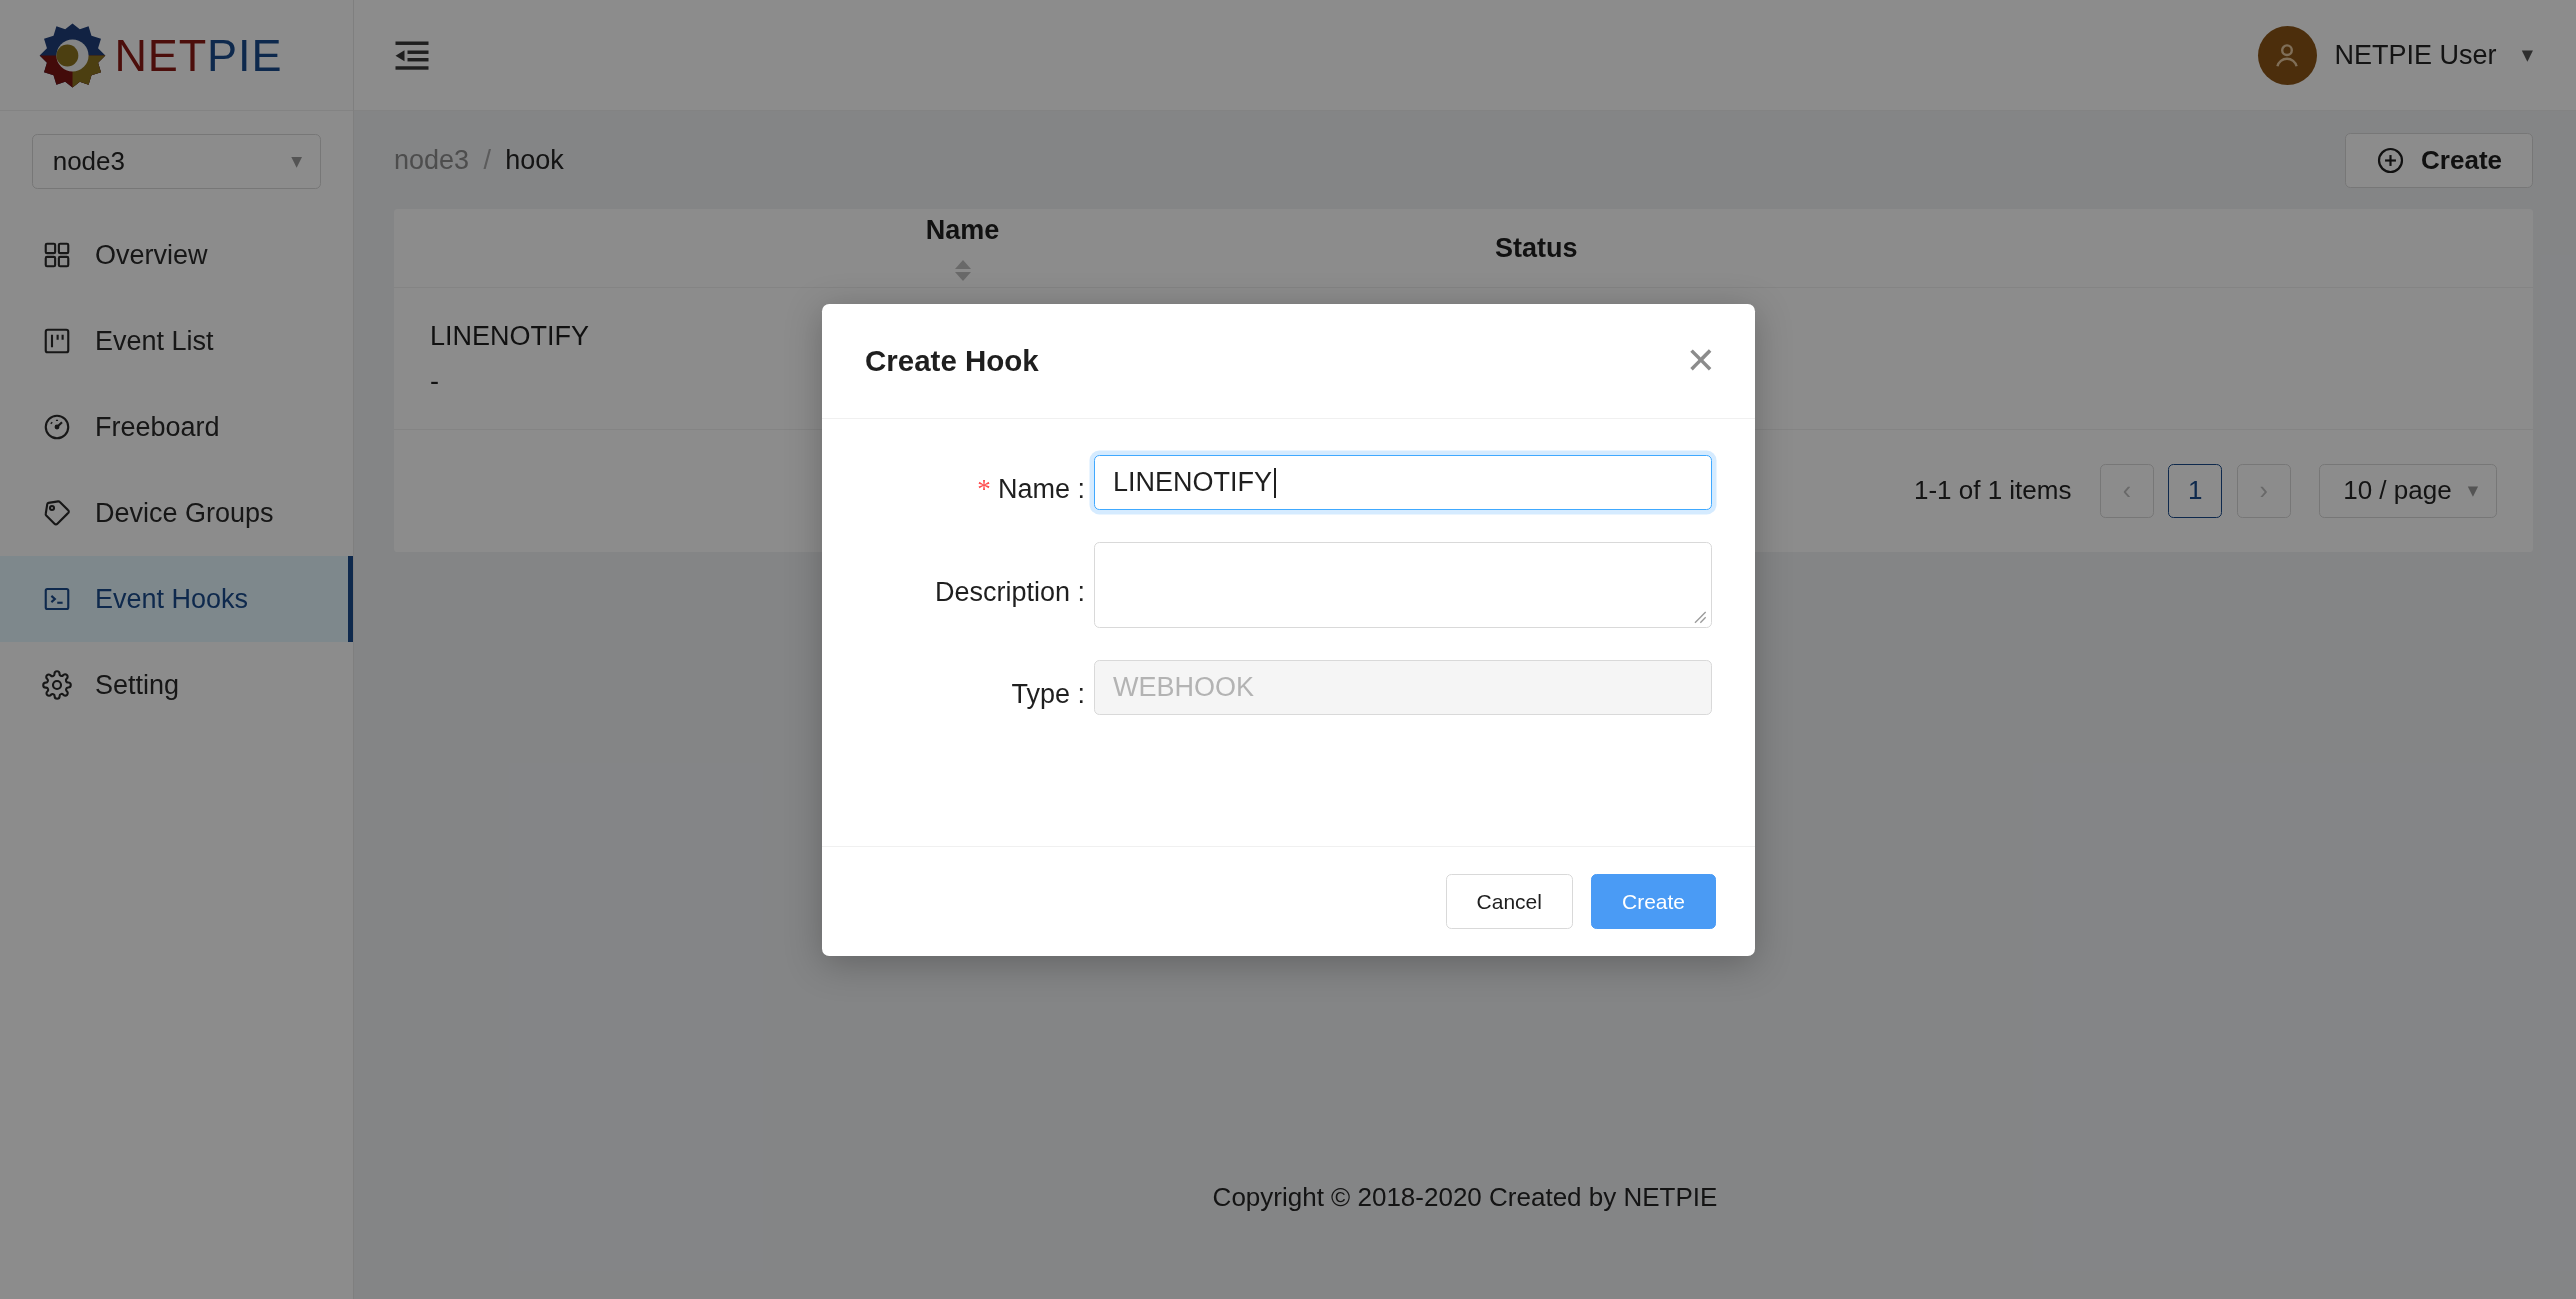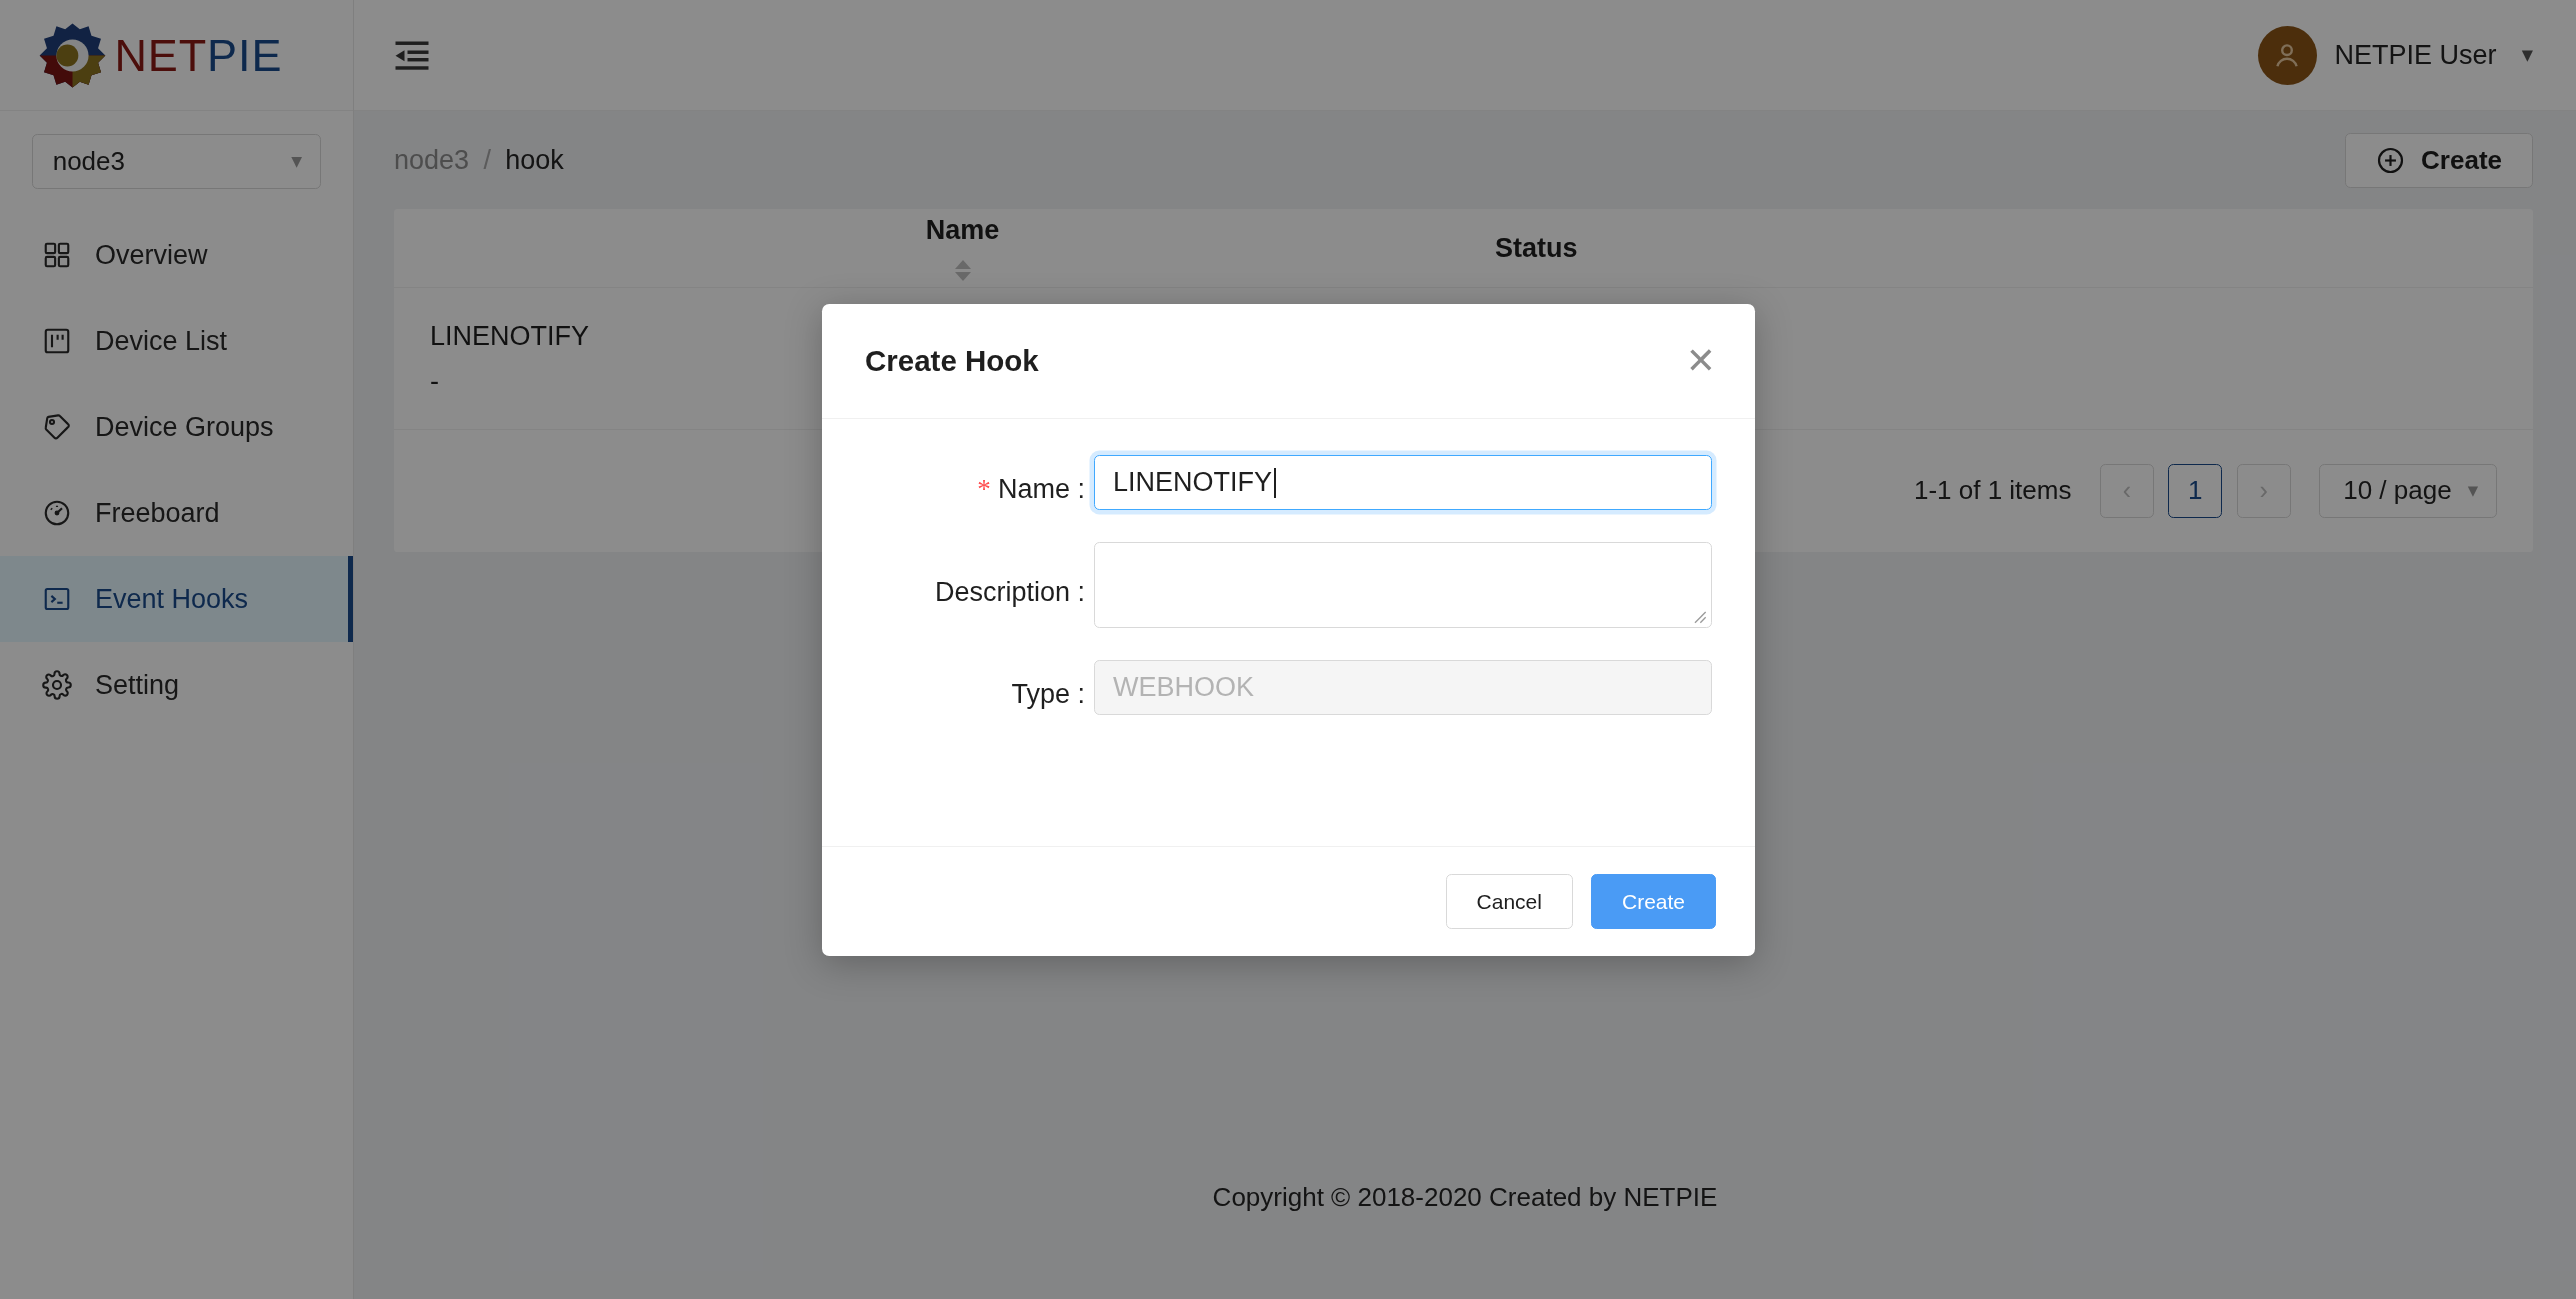--- a/index.html
+++ b/index.html
@@ -300,40 +300,40 @@
         <span>Overview</span>
       </div>
 
       <div class="nav-item">
         <svg class="ico" viewBox="0 0 24 24" fill="none" stroke="currentColor" stroke-width="1.7">
           <rect x="3" y="3" width="18" height="18" rx="1.5"></rect>
           <line x1="8" y1="7" x2="8" y2="17"></line>
             <line x1="12.5" y1="7" x2="12.5" y2="11"></line>
             <line x1="16.5" y1="7" x2="16.5" y2="11"></line>
         </svg>
-        <span>Device List</span>
-      </div>
-
-      <div class="nav-item">
-        <svg class="ico" viewBox="0 0 24 24" fill="none" stroke="currentColor" stroke-width="1.7">
-          <path d="M20.6 12.3 12.3 20.6a1.6 1.6 0 0 1-2.3 0l-6.6-6.6a1.6 1.6 0 0 1-.4-1.4L4.2 4.9a1.3 1.3 0 0 1 1-1l7.7-1.2a1.6 1.6 0 0 1 1.4.5l6.3 6.3a1.6 1.6 0 0 1 0 2.8z"></path>
-          <circle cx="8" cy="8" r="1.6"></circle>
-        </svg>
-        <span>Device Groups</span>
+        <span>Event List</span>
       </div>
 
       <div class="nav-item">
         <svg class="ico" viewBox="0 0 24 24" fill="none" stroke="currentColor" stroke-width="1.7">
           <circle cx="12" cy="12" r="9"></circle>
           <line x1="12" y1="12" x2="16" y2="8.2"></line>
           <circle cx="12" cy="12" r="1.1" fill="currentColor"></circle>
           <line x1="7.2" y1="8.4" x2="8" y2="9.2"></line>
             <line x1="12" y1="6.2" x2="12" y2="7.2"></line>
         </svg>
         <span>Freeboard</span>
+      </div>
+
+      <div class="nav-item">
+        <svg class="ico" viewBox="0 0 24 24" fill="none" stroke="currentColor" stroke-width="1.7">
+          <path d="M20.6 12.3 12.3 20.6a1.6 1.6 0 0 1-2.3 0l-6.6-6.6a1.6 1.6 0 0 1-.4-1.4L4.2 4.9a1.3 1.3 0 0 1 1-1l7.7-1.2a1.6 1.6 0 0 1 1.4.5l6.3 6.3a1.6 1.6 0 0 1 0 2.8z"></path>
+          <circle cx="8" cy="8" r="1.6"></circle>
+        </svg>
+        <span>Device Groups</span>
       </div>
 
       <div class="nav-item active">
         <svg class="ico" viewBox="0 0 24 24" fill="none" stroke="currentColor" stroke-width="1.7">
           <rect x="3" y="4" width="18" height="16" rx="1.2"></rect>
           <polyline points="7.5,9.5 10.3,12 7.5,14.5"></polyline>
           <line x1="12.2" y1="15" x2="16.5" y2="15"></line>
         </svg>
         <span>Event Hooks</span>
       </div>

